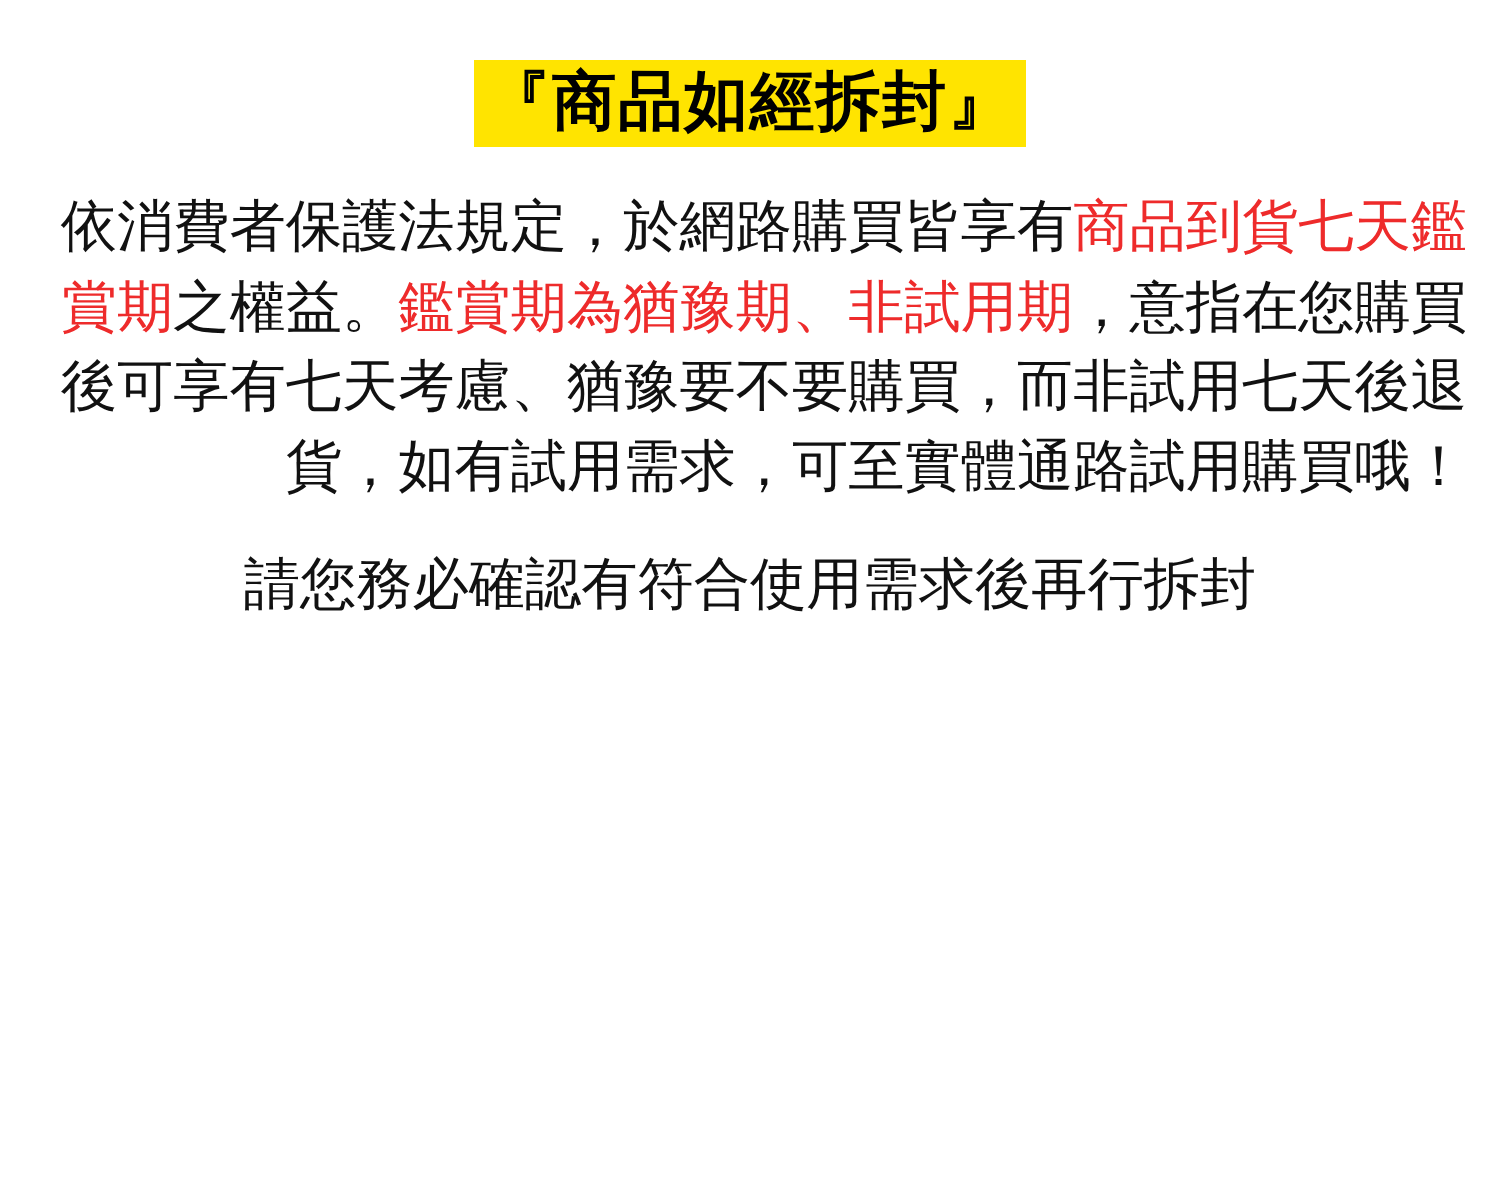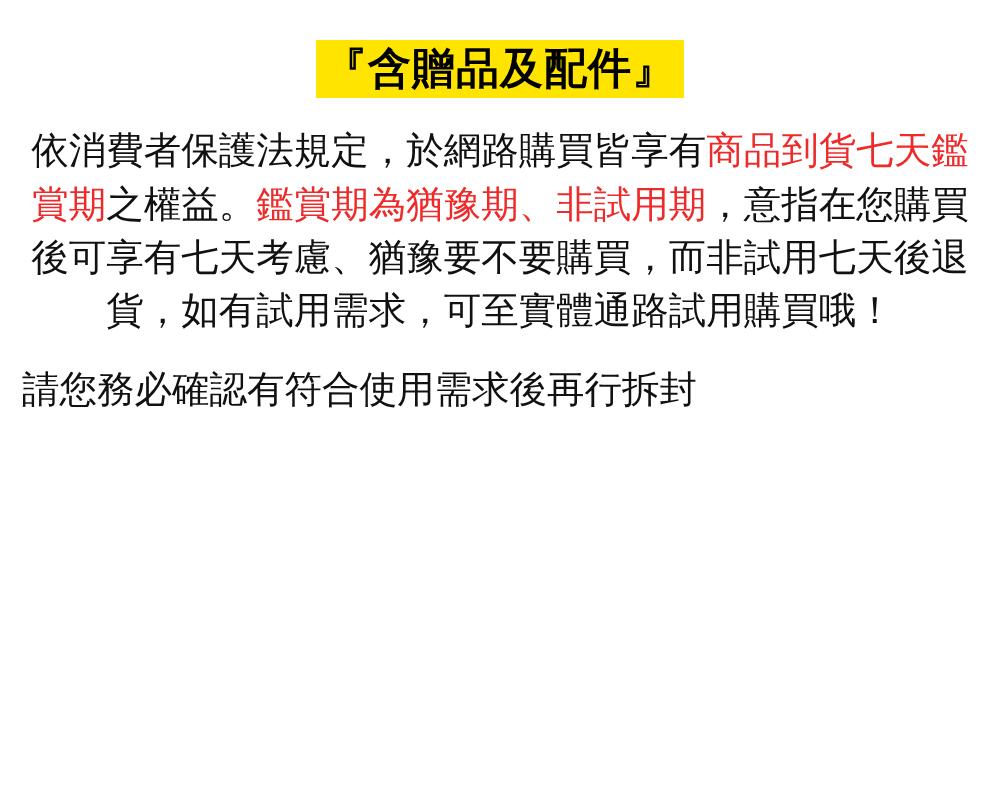--- a/index.html
+++ b/index.html
@@ -33,43 +33,43 @@
     letter-spacing: 1px;
     line-height: 1.22;
     padding: 2px 8px 4px 8px;
     white-space: nowrap;
   }
   .para {
     font-size: 37.5px;
     line-height: 1.42;
     color: #111111;
     letter-spacing: 0px;
-    text-align: center;
+    text-align: right;
     margin: 0 0 26px 0;
     font-weight: 500;
   }
   .para.last {
-    text-align: left;
+    text-align: center;
     margin-top: 20px;
     margin-bottom: 0;
   }
   .red {
     color: #ee2b2b;
   }
   .blk {
     color: #111111;
   }
 </style>
 </head>
 <body>
 
 <div class="page">
 
   <div class="title-row">
-    <span class="title">『含贈品及配件』</span>
+    <span class="title">『商品如經拆封』</span>
   </div>
 
   <p class="para"><span class="blk">依消費者保護法規定，於網路購買皆享有</span><span class="red">商品到貨七天鑑賞期</span><span class="blk">之權益。</span><span class="red">鑑賞期為猶豫期、非試用期</span><span class="blk">，意指在您購買後可享有七天考慮、猶豫要不要購買，而非試用七天後退貨，如有試用需求，可至實體通路試用購買哦！</span></p>
 
 
   <p class="para last">請您務必確認有符合使用需求後再行拆封</p>
 
 </div>
 
 </body></html>

